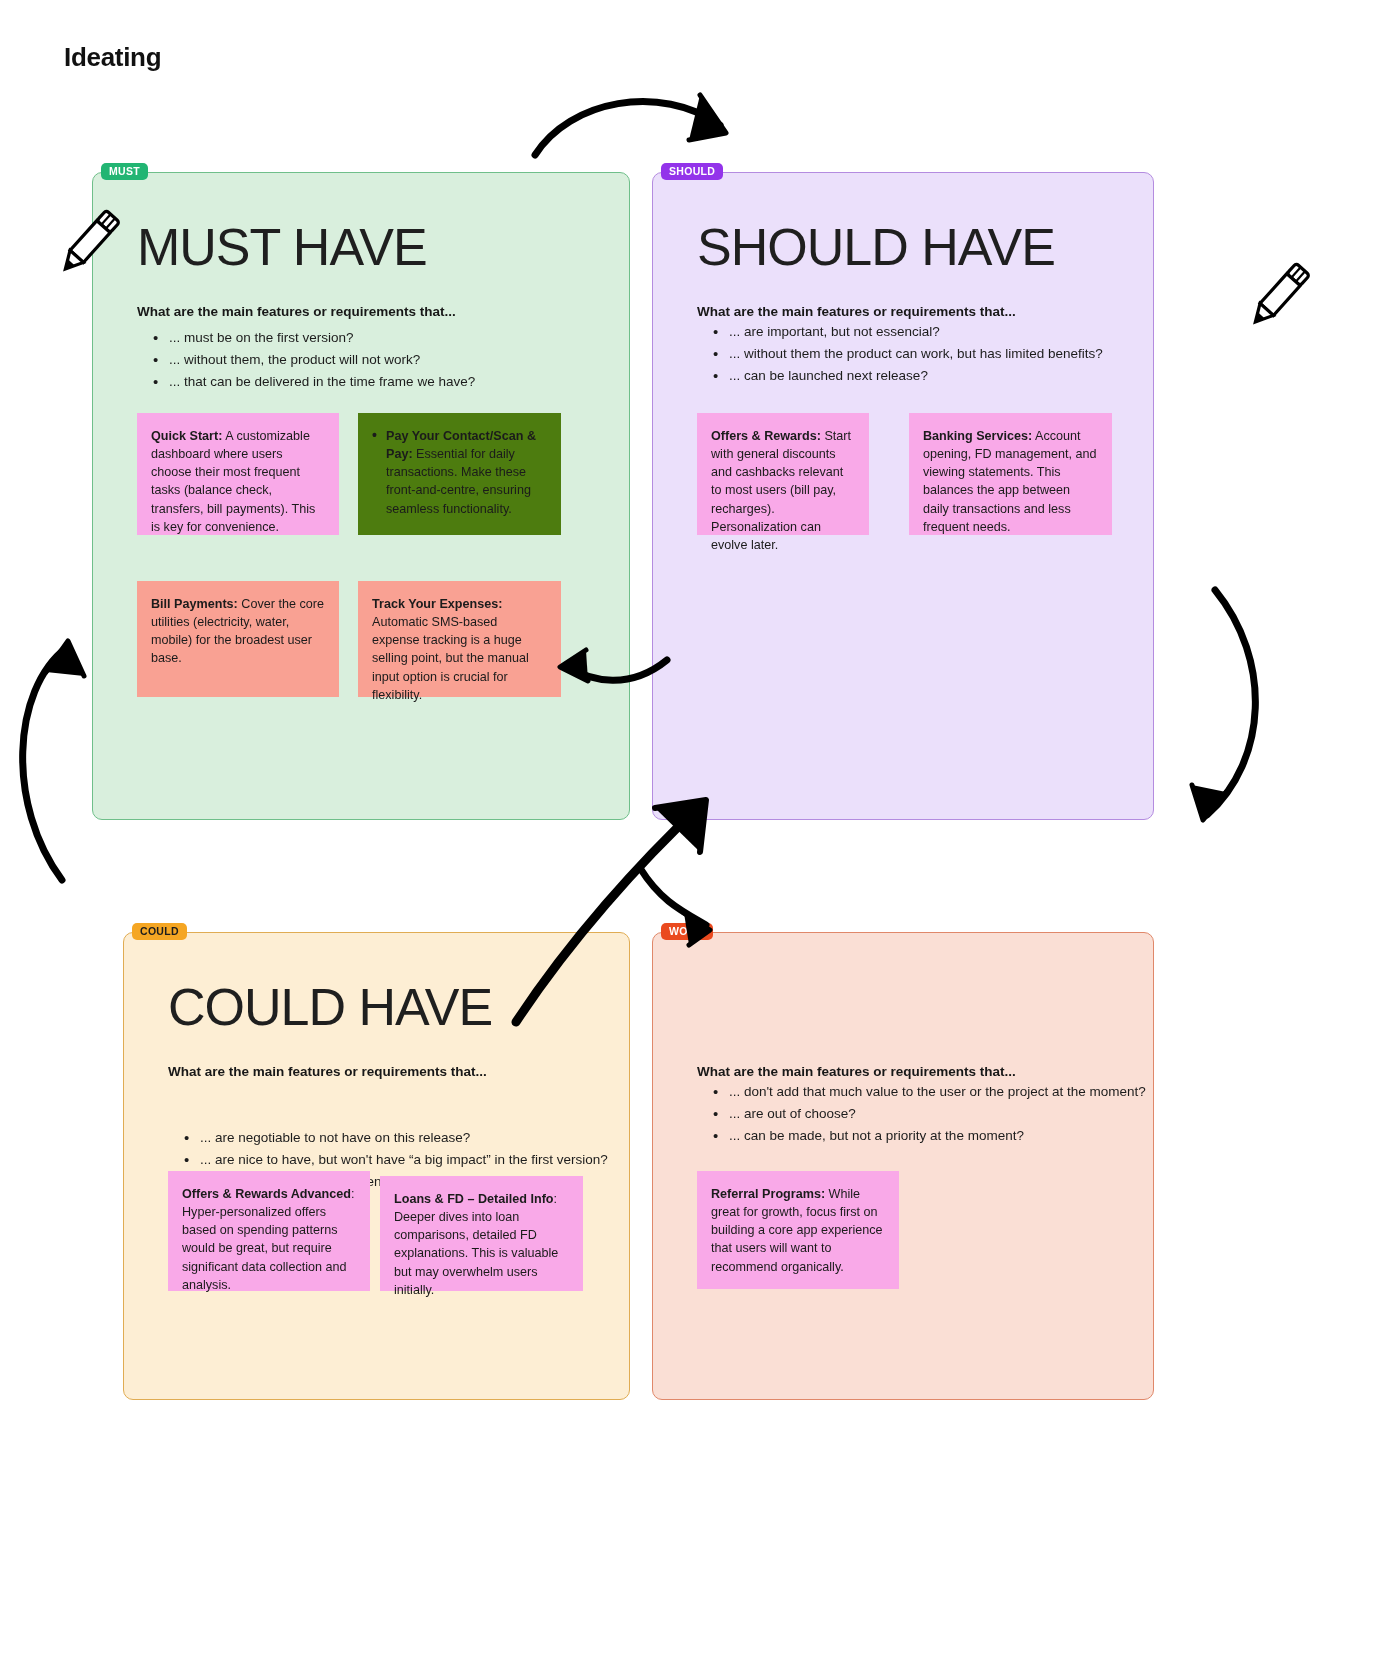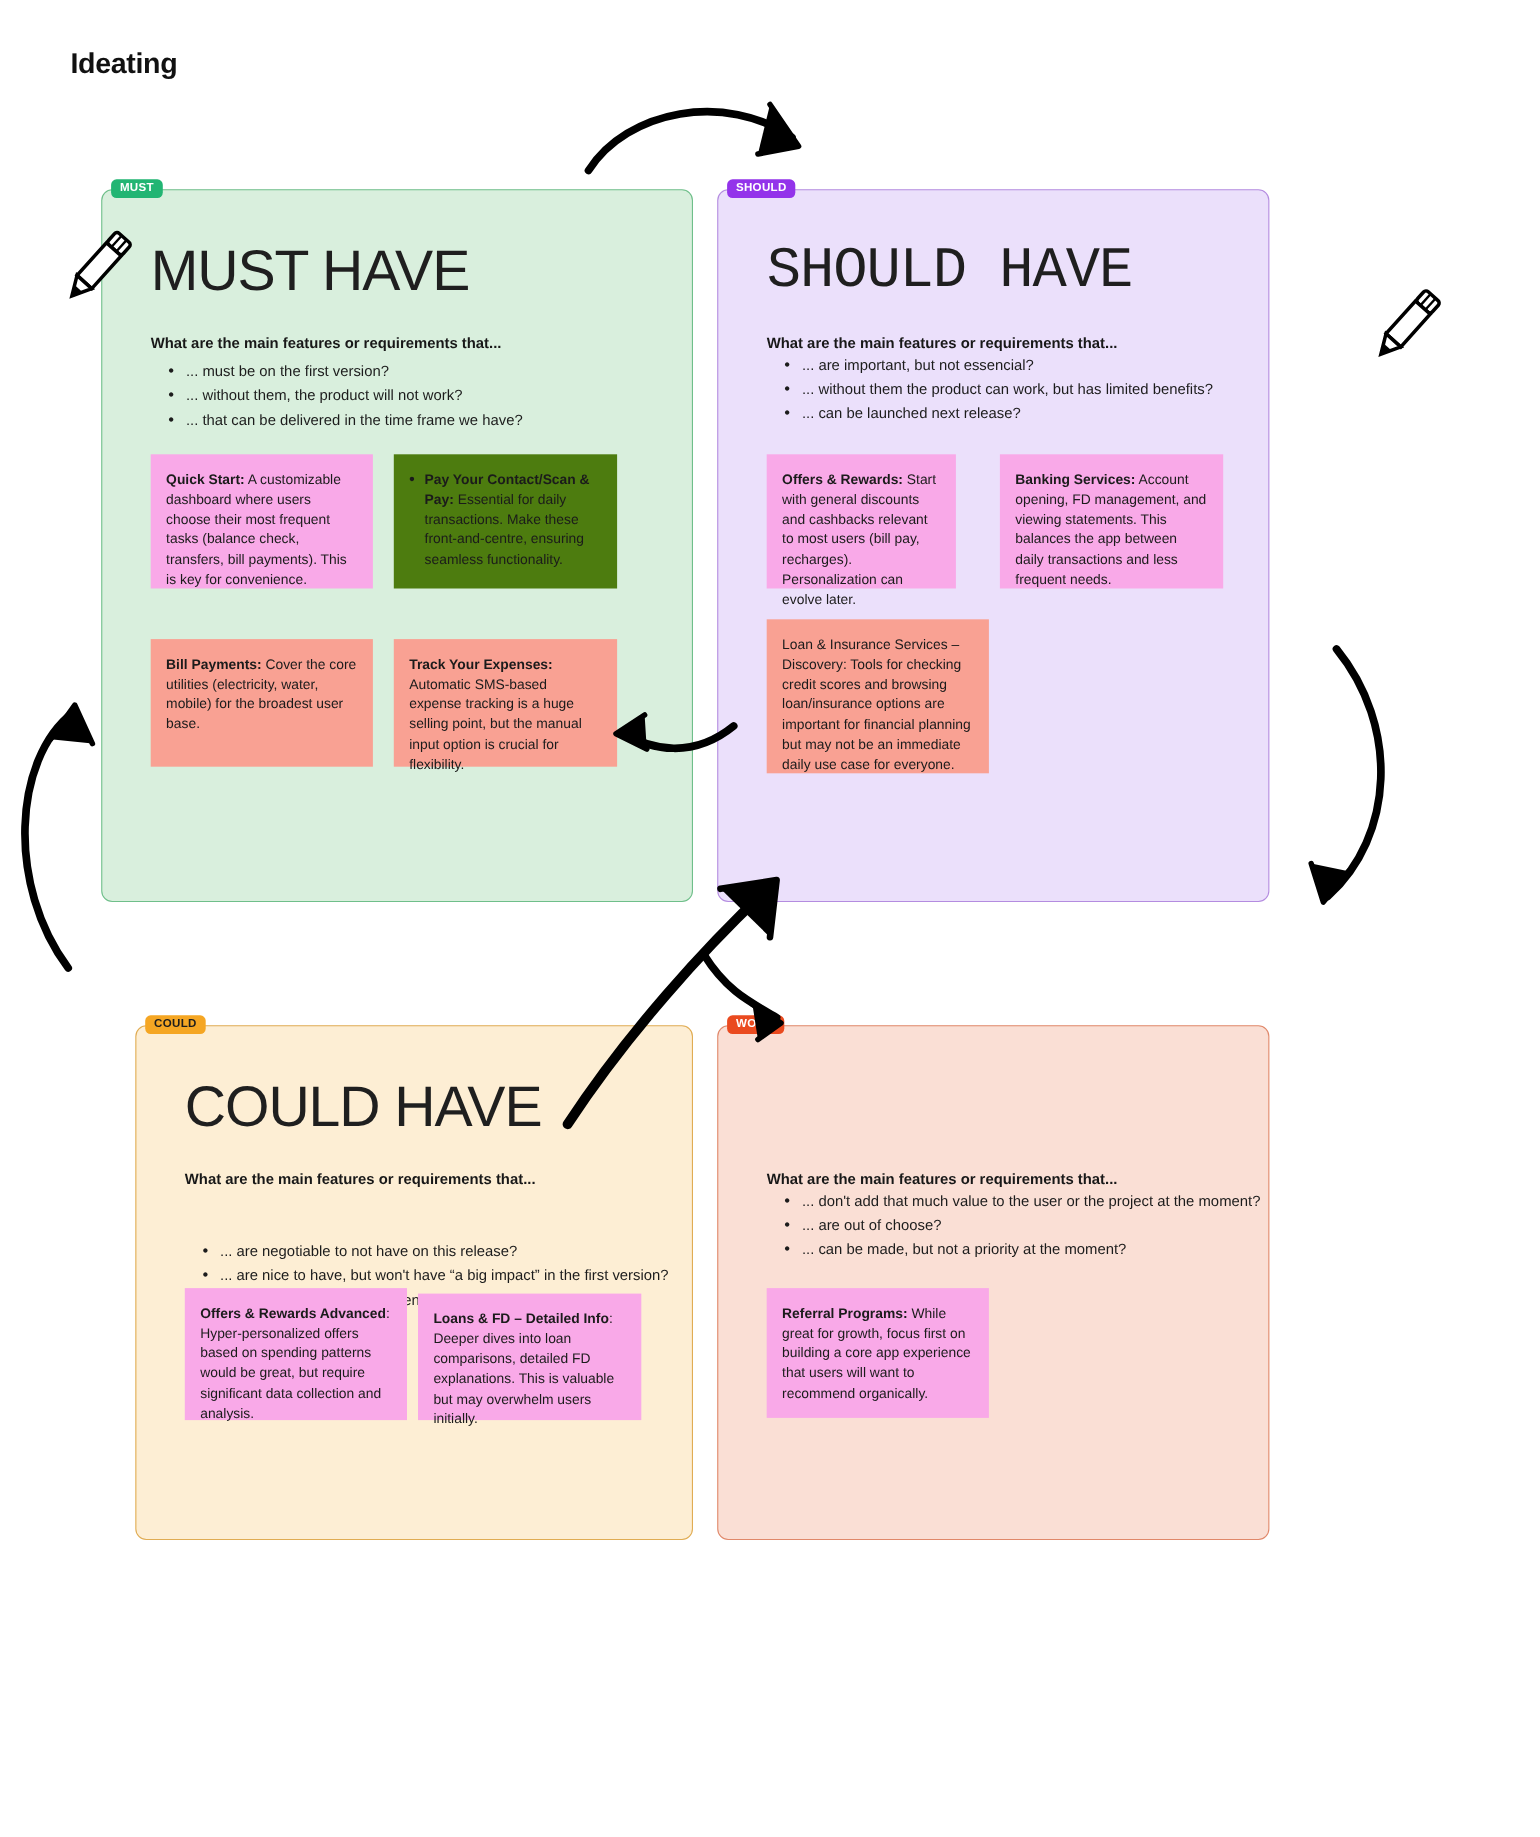--- a/index.html
+++ b/index.html
@@ -107,35 +107,32 @@
     <div class="note" style="left:44px; top:408px; width:202px; height:116px; background:#f9a193;">
       <b>Bill Payments:</b><span> Cover the core utilities (electricity, water, mobile) for the broadest user base.</span>
     </div>
     <div class="note" style="left:265px; top:408px; width:203px; height:116px; background:#f9a193;">
       <b>Track Your Expenses:</b><span> Automatic SMS-based expense tracking is a huge selling point, but the manual input option is crucial for flexibility.</span>
     </div>
   </div>
 
   <div class="quad" style="left: 652px; top: 172px; width: 502px; height: 648px; background: rgb(235, 224, 251); border-color: rgb(180, 140, 224);">
     <div class="quad-badge" style="background: rgb(147, 51, 234); color: rgb(255, 255, 255);">SHOULD</div>
-    <div class="quad-title" style="left:44px; top:48px;font-family:Liberation Mono, monospace;">SHOULD HAVE</div>
+    <div class="quad-title" style="left:44px; top:48px;">SHOULD HAVE</div>
     <div class="quad-prompt" style="left:44px; top:130px;">What are the main features or requirements that...</div>
     <ul class="quad-list" style="left:58px; top:150px;">
       <li>... are important, but not essencial?</li>
       <li>... without them the product can work, but has limited benefits?</li>
       <li>... can be launched next release?</li>
     </ul>
     <div class="note" style="left:44px; top:240px; width:172px; height:122px; background:#f9a9e8;">
       <b>Offers &amp; Rewards:</b><span> Start with general discounts and cashbacks relevant to most users (bill pay, recharges). Personalization can evolve later.</span>
     </div>
     <div class="note" style="left:256px; top:240px; width:203px; height:122px; background:#f9a9e8;">
       <b>Banking Services:</b><span> Account opening, FD management, and viewing statements. This balances the app between daily transactions and less frequent needs.</span>
-    </div>
-    <div class="note" style="left:44px; top:390px; width:202px; height:140px; background:#f9a193;">
-      <b></b><span>Loan &amp; Insurance Services – Discovery: Tools for checking credit scores and browsing loan/insurance options are important for financial planning but may not be an immediate daily use case for everyone.</span>
     </div>
   </div>
 
   <div class="quad" style="left: 123px; top: 932px; width: 507px; height: 468px; background: rgb(253, 238, 212); border-color: rgb(224, 172, 83);">
     <div class="quad-badge" style="background: rgb(245, 166, 35); color: rgb(29, 29, 29);">COULD</div>
     <div class="quad-title" style="left:44px; top:48px;">COULD HAVE</div>
     <div class="quad-prompt" style="left:44px; top:130px;">What are the main features or requirements that...</div>
     <ul class="quad-list" style="left:58px; top:150px;margin-top:46px;">
       <li>... are negotiable to not have on this release?</li>
       <li>... are nice to have, but won't have “a big impact” in the first version?</li>

